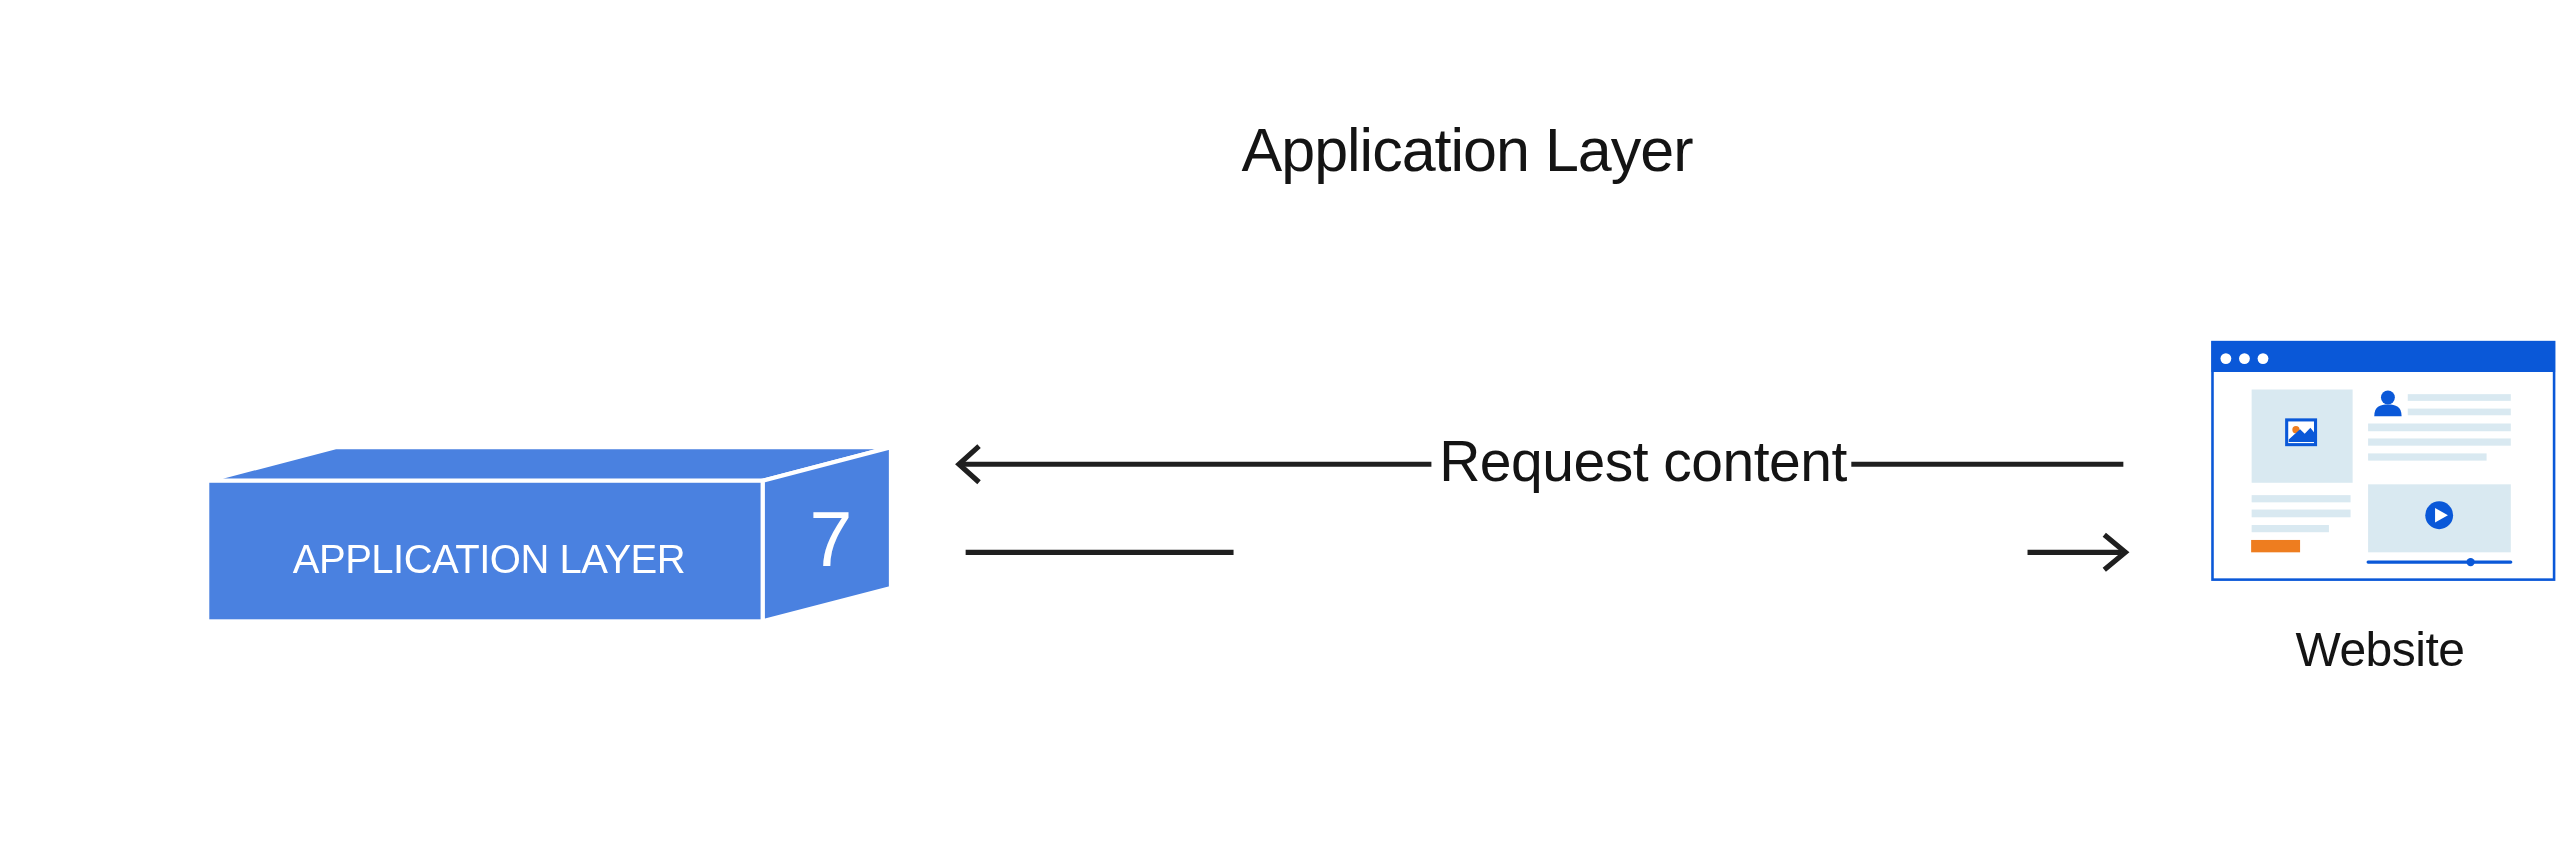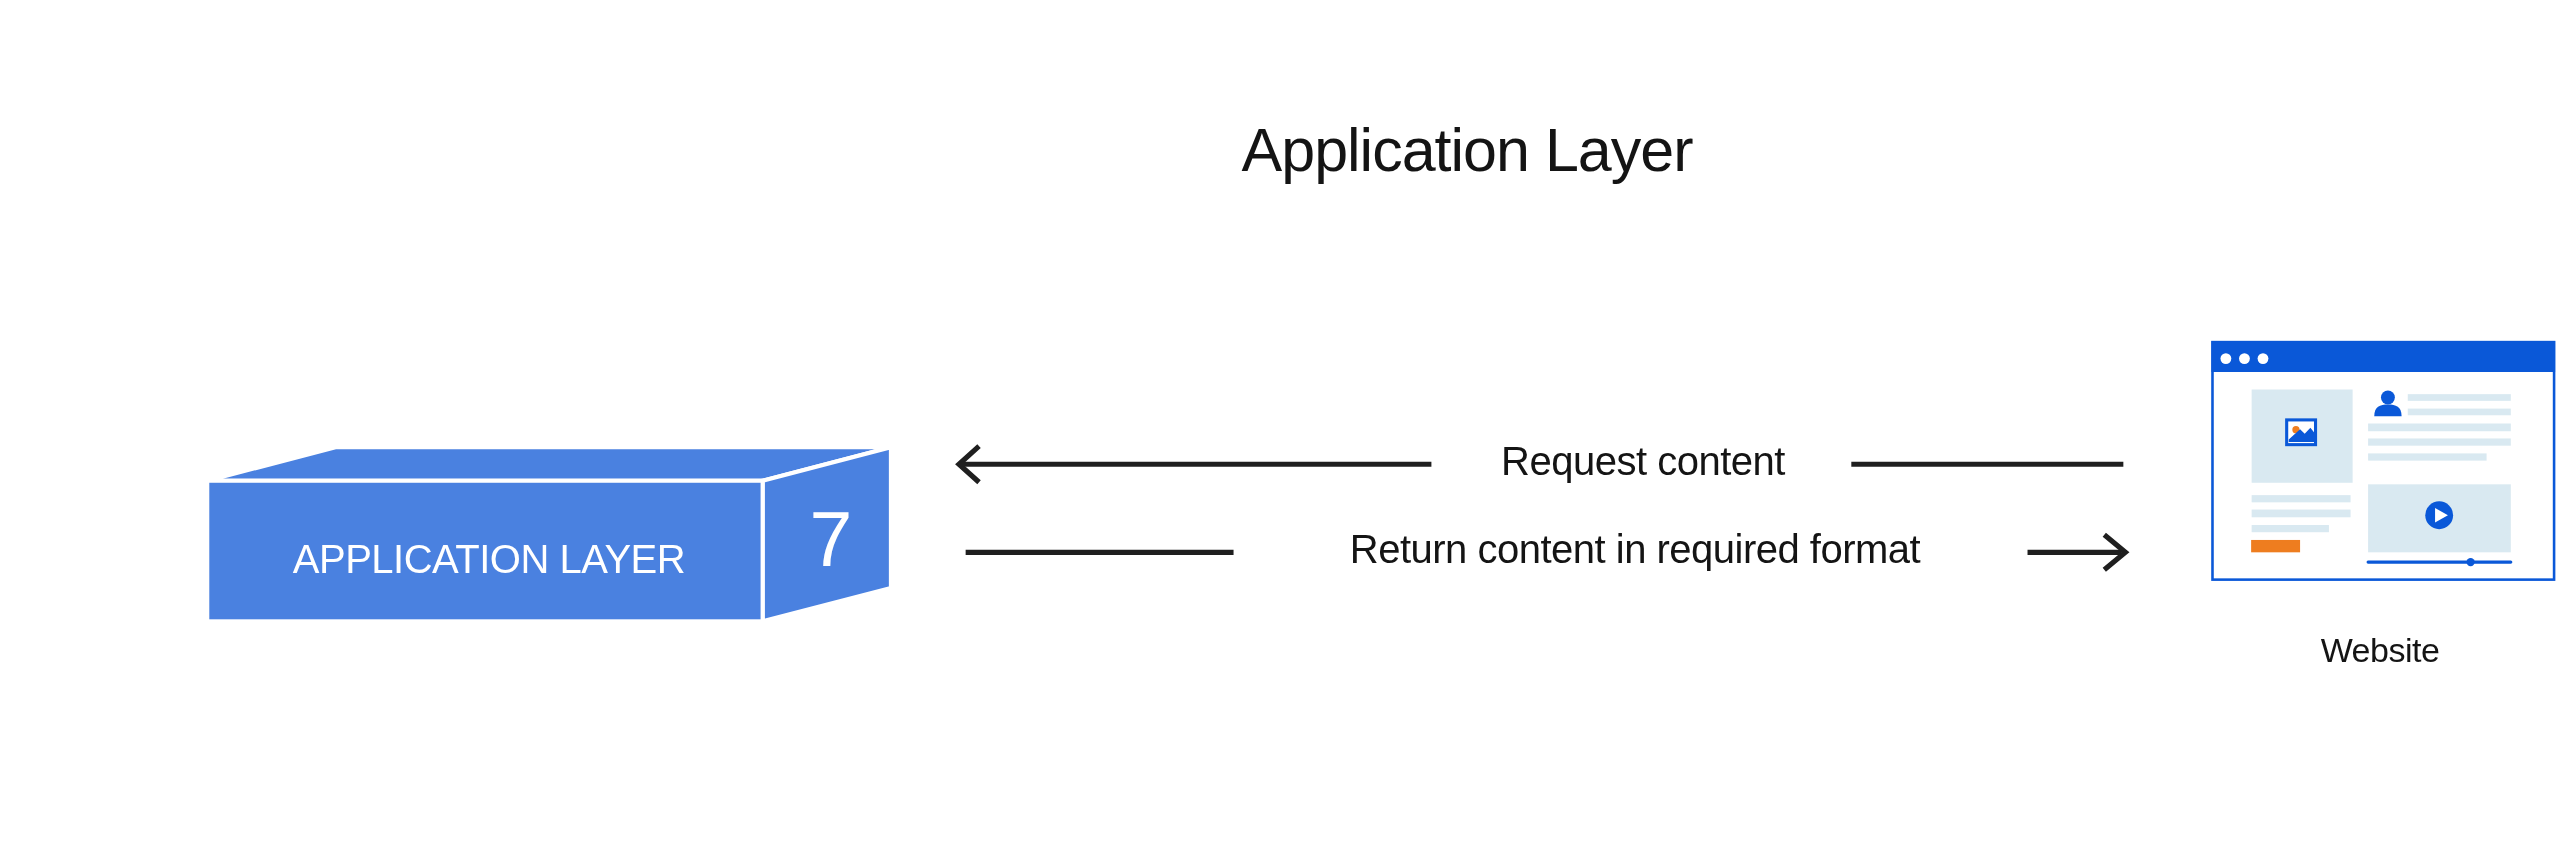--- a/index.html
+++ b/index.html
@@ -19,26 +19,26 @@
   }
   .txt {
     position: absolute;
     transform: translate(-50%, -50%);
     white-space: nowrap;
     font-weight: 400;
     color: #141414;
     line-height: 1;
   }
   .page-title   { left: 1467px; top: 150px;  font-size: 61px; letter-spacing: -1px; }
-  .flow-label   { font-size: 40px; letter-spacing: -0.5px; }
+  .flow-label   { font-size: 57px; letter-spacing: -0.5px; }
   .request-lbl  { left: 1643px; top: 461px; }
   .return-lbl   { left: 1635px; top: 549px; }
   .box-label    { left: 489px;  top: 559px; font-size: 40px; color: #ffffff; letter-spacing: -0.5px; }
   .layer-number { left: 831px; top: 539px; font-size: 77px; color: #ffffff; }
-  .website-lbl  { left: 2380px; top: 650px; font-size: 34px; letter-spacing: -0.5px; }
+  .website-lbl  { left: 2380px; top: 650px; font-size: 48px; letter-spacing: -0.5px; }
 </style>
 </head>
 <body>
 
 <div class="canvas">
 
   <svg class="shapes" viewBox="0 0 5667 1642">
 
     <g>
       <polygon points="402,933 1480,933 1729,868 651,868" fill="#4a81e0" stroke="#ffffff" stroke-width="8" stroke-linejoin="miter"></polygon>
@@ -95,17 +95,16 @@
         <line x1="4596" y1="1091" x2="4873" y2="1091" stroke="#0a58d8" stroke-width="6" stroke-linecap="round"></line>
         <circle cx="4795" cy="1091" r="8" fill="#0a58d8"></circle>
       </g>
     </g>
   </svg>
 
   <div class="txt page-title">Application Layer</div>
   <div class="txt box-label">APPLICATION LAYER</div>
   <div class="txt layer-number">7</div>
   <div class="txt flow-label request-lbl">Request content</div>
-  <div class="txt flow-label return-lbl">Return content in required format</div>
   <div class="txt website-lbl">Website</div>
 
 </div>
 
 
 </body></html>

